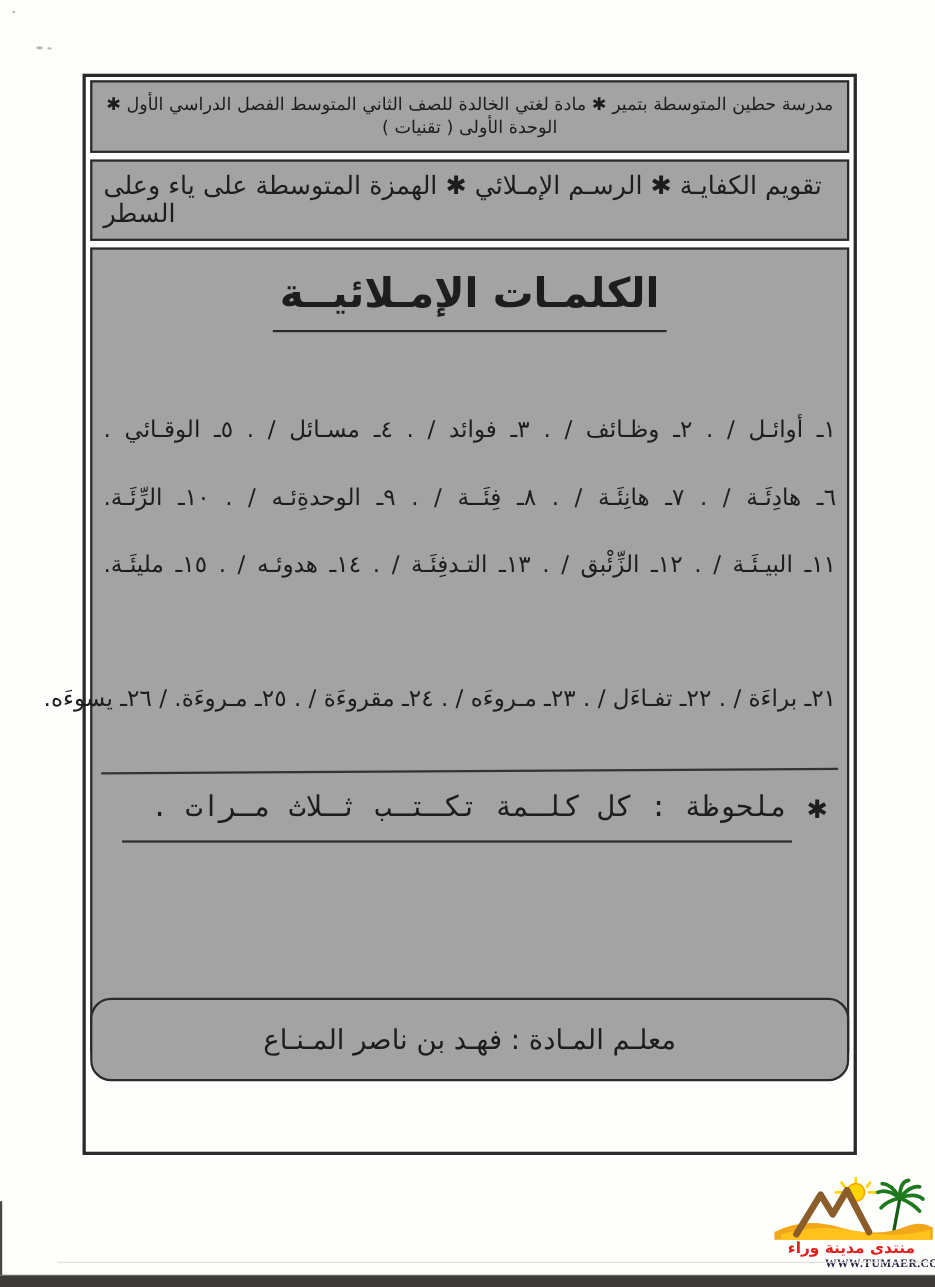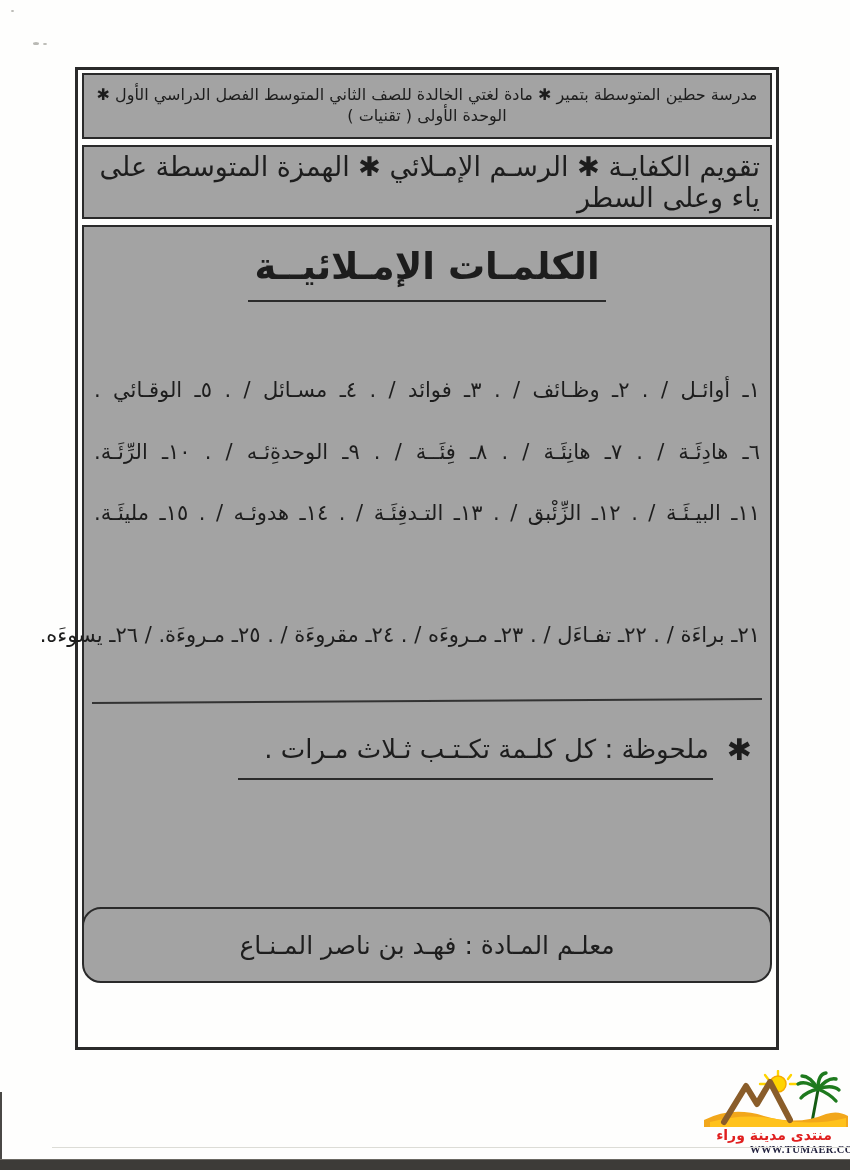--- a/index.html
+++ b/index.html
@@ -21,21 +21,21 @@
   .box-header{top:3px;height:62px;display:flex;align-items:center;justify-content:center;}
   .box-competency{top:75px;height:70px;display:flex;align-items:center;justify-content:center;}
   .box-main{top:155px;height:728px;}
   .box-footer{top:837px;height:72px;display:flex;align-items:center;justify-content:center;border-radius:19px;}
 
   .header-text{
     direction:rtl;text-align:center;font-size:16px;line-height:1.3;
     padding:0 8px;letter-spacing:-0.2px;
   }
   .competency-text{
-    direction:rtl;text-align:right;font-size:27px;padding:0 10px;
+    direction:rtl;text-align:left;font-size:23px;padding:0 10px;
   }
   .main-title-wrap{position:absolute;top:18px;left:0;right:0;text-align:center;}
   .main-title{
     direction:rtl;display:inline-block;font-size:37px;font-weight:bold;
     padding:0 6px 12px 6px;border-bottom:2px solid #2b2b2b;
   }
   .word-line{
     position:absolute;left:10px;right:10px;direction:rtl;
     font-size:21px;line-height:32px;white-space:nowrap;
     text-align:justify;text-align-last:justify;
@@ -43,22 +43,22 @@
   .wl-0{top:147px;}
   .wl-1{top:209px;}
   .wl-2{top:270px;}
   .wl-3{top:331px;}
   .wl-4{top:392px;}
   .divider{
     position:absolute;top:473px;left:8px;right:8px;height:0;
     border-top:2px solid #333;transform:rotate(-0.35deg);
   }
   .note{
-    position:absolute;top:505px;right:18px;direction:rtl;
-    font-size:26px;white-space:nowrap;
+    position:absolute;top:490px;right:18px;direction:rtl;
+    font-size:26px;white-space:nowrap;font-family:Liberation Mono, monospace;
   }
   .note-marker{font-size:30px;vertical-align:-2px;padding-left:14px;}
   .note-text{
     display:inline-block;padding:2px 4px 14px 26px;
     border-bottom:2px solid #2b2b2b;
   }
   .footer-text{direction:rtl;text-align:center;font-size:25px;}
 
   
   .logo{position:absolute;left:702px;top:1070px;width:148px;height:92px;}

